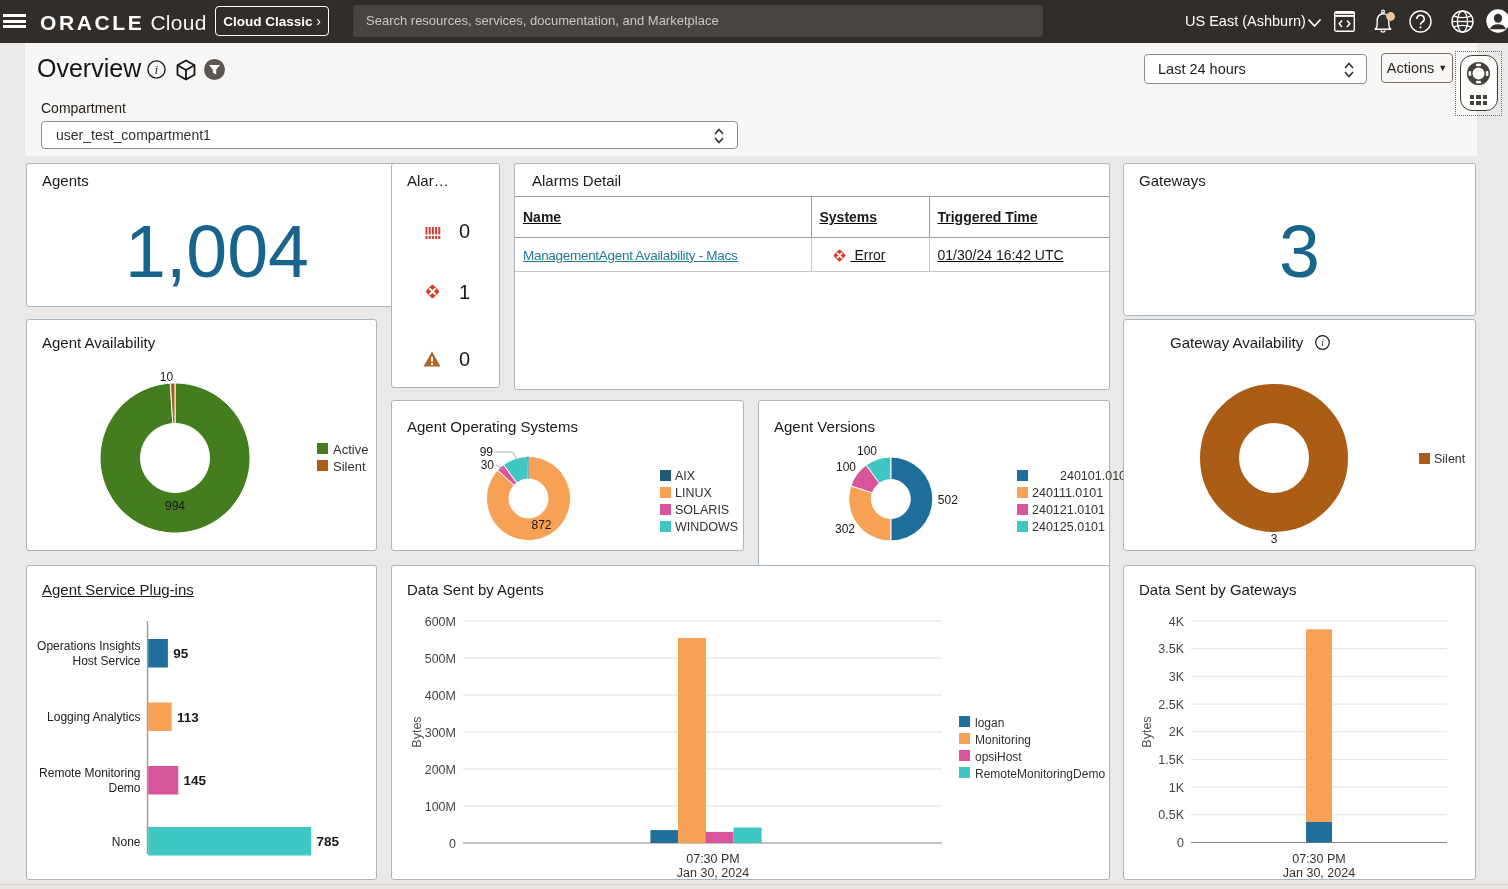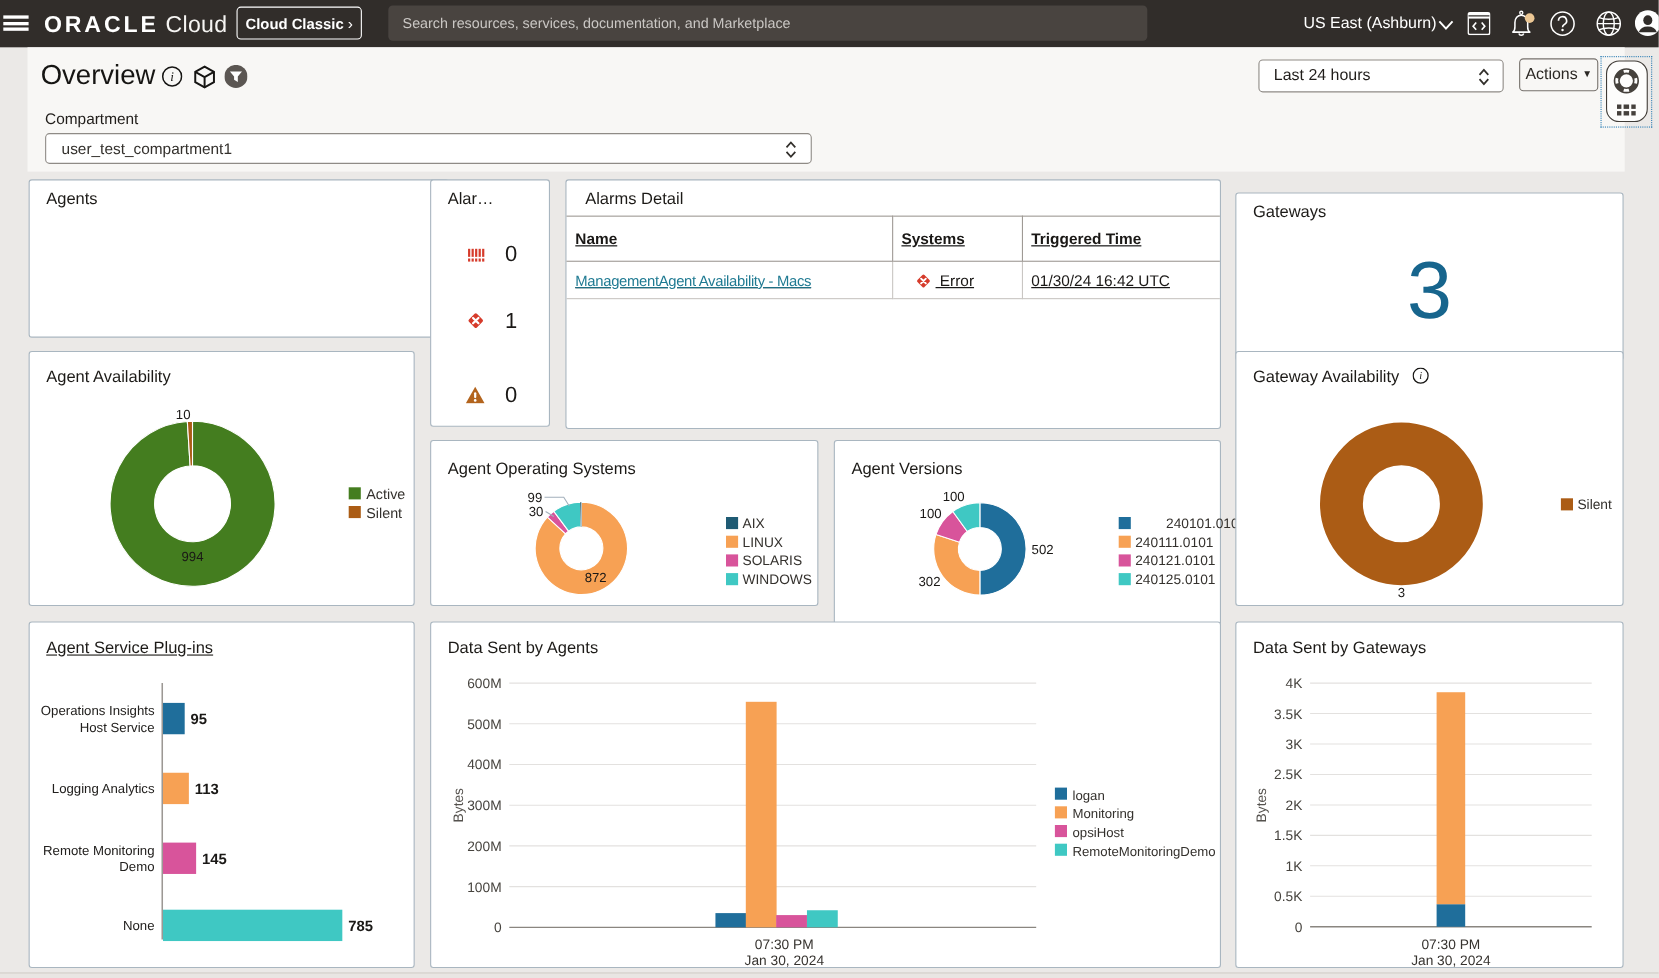--- a/index.html
+++ b/index.html
@@ -98,20 +98,21 @@
       <div style="background:#45413c;"></div>
       <div style="background:#45413c;"></div>
   <div style="background:#45413c;"></div>
       <div style="background:#45413c;"></div>
       <div style="background:#45413c;"></div>
  </div>
 </div>
 
 <div class="card" style="left:26px;top:163px;width:382px;height:144px;">
   <div class="ctitle">Agents</div>
+  <div class="abs" style="left:0;top:51px;width:100%;text-align:center;font-size:73.5px;line-height:1;color:#17658d;">1,004</div>
 </div>
 
 <div class="card" style="left:391px;top:163px;width:109px;height:225px;">
   <div class="ctitle">Alar…</div>
   <div class="abs" style="left:33px;top:61px;"><svg width="16" height="12" viewBox="0 0 16 12">
 <g fill="#d63b2b">
           <rect x="0.5" y="0" width="2" height="7.5"></rect>
           <rect x="3.7" y="0" width="2" height="7.5"></rect>
           <rect x="6.9" y="0" width="2" height="7.5"></rect>
           <rect x="10.1" y="0" width="2" height="7.5"></rect>
@@ -153,21 +154,21 @@
                 <rect x="3.2" y="3.2" width="9.6" height="9.6" rx="1.4" fill="#d63b2b" transform="rotate(45 8 8)"></rect>
                 <path d="M5.7 5.7 L10.3 10.3 M10.3 5.7 L5.7 10.3" stroke="#fff" stroke-width="1.9" stroke-linecap="round"></path>
               </svg> Error</td>
         <td style="border:1px solid #c9c6c3;border-right:none;padding-left:8px;">01/30/24 16:42 UTC</td>
       </tr>
     </tbody>
       </table>
   </div>
 </div>
 
-<div class="card" style="left:1123px;top:163px;width:353px;height:153px;margin-top:12px;">
+<div class="card" style="left:1123px;top:163px;width:353px;height:153px;">
   <div class="ctitle">Gateways</div>
   <div class="abs" style="left:0;top:51px;width:100%;text-align:center;font-size:73.5px;line-height:1;color:#17658d;">3</div>
 </div>
 
 <div class="card" style="left:26px;top:319px;width:351px;height:232px;">
   <div class="ctitle" style="top:14px;">Agent Availability</div>
   <svg class="abs" style="left:0;top:0;" width="351" height="232">
       <path d="M148.00 63.00 A75 75 0 1 1 143.31 63.15 L145.84 103.57 A34.5 34.5 0 1 0 148.00 103.50 Z" fill="#447d1f" stroke="#ffffff" stroke-width="1.0"></path>
       <path d="M143.31 63.15 A75 75 0 0 1 148.00 63.00 L148.00 103.50 A34.5 34.5 0 0 0 145.84 103.57 Z" fill="#ab5c15" stroke="#ffffff" stroke-width="1.0"></path>
       <text x="139.5" y="61" font-size="12" fill="#1a1816" text-anchor="middle">10</text>
@@ -218,21 +219,21 @@
   <div class="abs" style="left:273px;top:67.5px;font-size:12.5px;color:#34312d;margin-left:28px;">240101.0101</div>
   <div class="abs" style="left:258px;top:85.5px;width:11px;height:11px;background:#f7a154;"></div>
   <div class="abs" style="left:273px;top:84.5px;font-size:12.5px;color:#34312d;">240111.0101</div>
   <div class="abs" style="left:258px;top:102.5px;width:11px;height:11px;background:#d8549b;"></div>
   <div class="abs" style="left:273px;top:101.5px;font-size:12.5px;color:#34312d;">240121.0101</div>
   <div class="abs" style="left:258px;top:119.5px;width:11px;height:11px;background:#3fc8c3;"></div>
   <div class="abs" style="left:273px;top:118.5px;font-size:12.5px;color:#34312d;">240125.0101</div>
 </div>
 
 <div class="card" style="left:1123px;top:319px;width:353px;height:232px;">
-  <div class="ctitle" style="top:14px;">Gateway Availability
+  <div class="ctitle" style="top:14px;margin-left:31px;">Gateway Availability
    <svg style="vertical-align:-2px;margin-left:8px;" width="15" height="15" viewBox="0 0 15 15">
         <circle cx="7.5" cy="7.5" r="6.8" fill="none" stroke="#161513" stroke-width="1.2"></circle>
         <text x="7.5" y="10.8" font-size="9.5" font-style="italic" font-family="Liberation Serif" fill="#161513" text-anchor="middle">i</text>
       </svg>
   </div>
   <svg class="abs" style="left:0;top:0;" width="353" height="232">
       <circle cx="150" cy="138" r="54.5" fill="none" stroke="#ab5c15" stroke-width="39"></circle>
       <text x="150" y="223" font-size="12" fill="#1a1816" text-anchor="middle">3</text>
     </svg>
   <div class="abs" style="left:295px;top:133px;width:11px;height:11px;background:#ab5c15;"></div>

